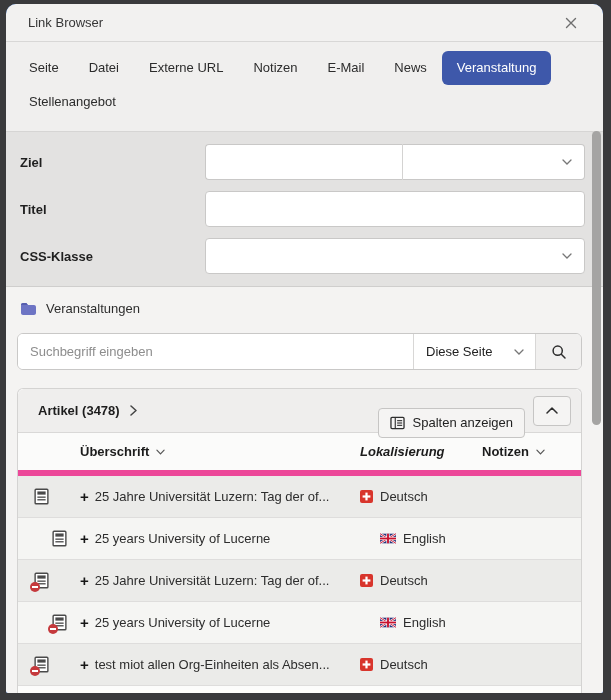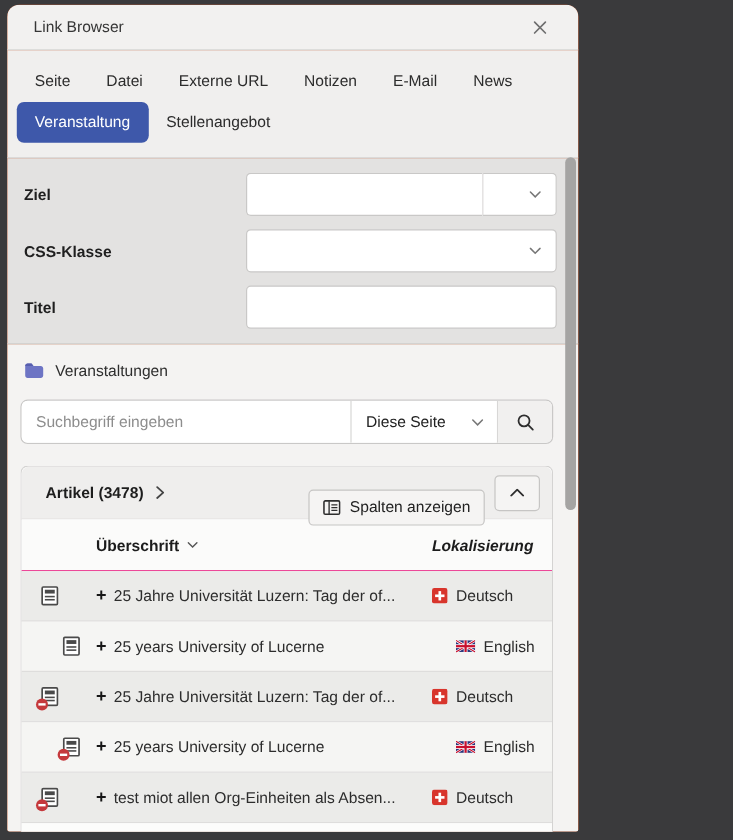--- a/index.html
+++ b/index.html
@@ -1,19 +1,19 @@
 <!DOCTYPE html>
 <html><head>
 <meta charset="utf-8">
 <style>
   * { margin:0; padding:0; box-sizing:border-box; }
   html,body { width:611px; height:700px; }
   body { font-family:"Liberation Sans", sans-serif; }
   .screen { position:relative; width:611px; height:700px; background:#3a3a3c; overflow:hidden; }
-  .dialog { position:absolute; left:6px; top:4px; width:476px; height:689px; background:#c2410c;
+  .dialog { position:absolute; left:6px; top:4px; width:597px; height:689px; background:#3b82f6;
             border-radius:10px 10px 2px 2px; overflow:hidden; display:flex; flex-direction:column; }
 
   
   .modal-header { flex:0 0 38px; background:#f2f1f0; border-bottom:1px solid #d8d7d6;
                   display:flex; align-items:center; padding:0 22px; }
   .modal-title { font-size:13px; color:#363636; }
   .close-btn { margin-left:auto; width:20px; height:20px; display:grid; place-items:center; cursor:pointer; }
 
   
   .tab-bar { background:#f0efee; padding:9px 8px 12px; display:flex; flex-wrap:wrap; border-bottom:1px solid #d6d5d4; }
@@ -56,21 +56,21 @@
                   border-bottom:1px solid #d9d8d7; border-radius:6px 6px 0 0; }
   .panel-title-wrap { display:flex; align-items:center; gap:10px; cursor:pointer; }
   .panel-title { font-size:13px; font-weight:bold; color:#1d1d1d; }
   .panel-actions { margin-left:auto; display:flex; align-items:center; gap:8px; }
   .cols-btn { display:flex; align-items:center; gap:8px; height:30px; padding:0 11px; border:1px solid #c6c5c4;
               border-radius:4px; background:#f5f4f3; font-size:13px; color:#222; cursor:pointer;margin-top:24px; }
   .collapse-btn { width:38px; height:30px; border:1px solid #c6c5c4; border-radius:4px; background:#f5f4f3;
                   display:grid; place-items:center; cursor:pointer; }
 
   .grid-row { display:grid; grid-template-columns:62px 280px 122px 1fr; align-items:center; }
-  .thead { height:43px; background:#fbfbfa; border-bottom:1px solid #ec4899; }
+  .thead { height:43px; background:#fbfbfa; border-bottom:6px solid #ec4899; }
   .th { font-size:13px; font-weight:bold; color:#1c1c1c; display:flex; align-items:center; gap:7px; }
   .th.italic { font-style:italic; }
 
   .row { height:42px; border-bottom:1px solid #dedddc; }
   .row.stripe-dark { background:#ebebe9; }
   .row.stripe-light { background:#f5f5f3; }
   .icon-cell { padding-left:16px; display:flex; align-items:center; }
   .row.translation .icon-cell { padding-left:34px; }
   .rec-icon { position:relative; width:15px; height:17px; }
   .badge { position:absolute; left:-4px; bottom:-3px; width:10px; height:10px; border-radius:50%;
@@ -120,31 +120,31 @@
           <input class="control" type="text" value="" style="">
           <div class="control selectbox">
             <span></span>
             <svg class="chev" width="10" height="6" viewBox="0 0 10 6">
               <path d="M1 1l4 4 4-4" fill="none" stroke="#777" stroke-width="1.3" stroke-linecap="round"></path>
             </svg>
           </div>
         </div>
       </div>
       <div class="form-row">
+        <span class="form-label">Titel</span>
+        <input class="control full" type="text" value="" style="">
+      </div>
+      <div class="form-row">
         <span class="form-label">CSS-Klasse</span>
         <div class="control selectbox full">
           <span></span>
           <svg class="chev" width="10" height="6" viewBox="0 0 10 6">
             <path d="M1 1l4 4 4-4" fill="none" stroke="#777" stroke-width="1.3" stroke-linecap="round"></path>
           </svg>
         </div>
-      </div>
-      <div class="form-row">
-        <span class="form-label">Titel</span>
-        <input class="control full" type="text" value="" style="">
       </div>
     </div>
 
     <div class="content-section">
 
       <div class="folder-line">
         <svg width="17" height="14" viewBox="0 0 17 14">
           <path d="M1 3c0-1.1.9-2 2-2h3.3l1.6 1.9H14c1.1 0 2 .9 2 2V11c0 1.1-.9 2-2 2H3c-1.1 0-2-.9-2-2z" fill="#6d74c4"></path>
           <path d="M1 3c0-1.1.9-2 2-2h3.3l1.6 1.9H1z" fill="#575eae"></path>
         </svg>

